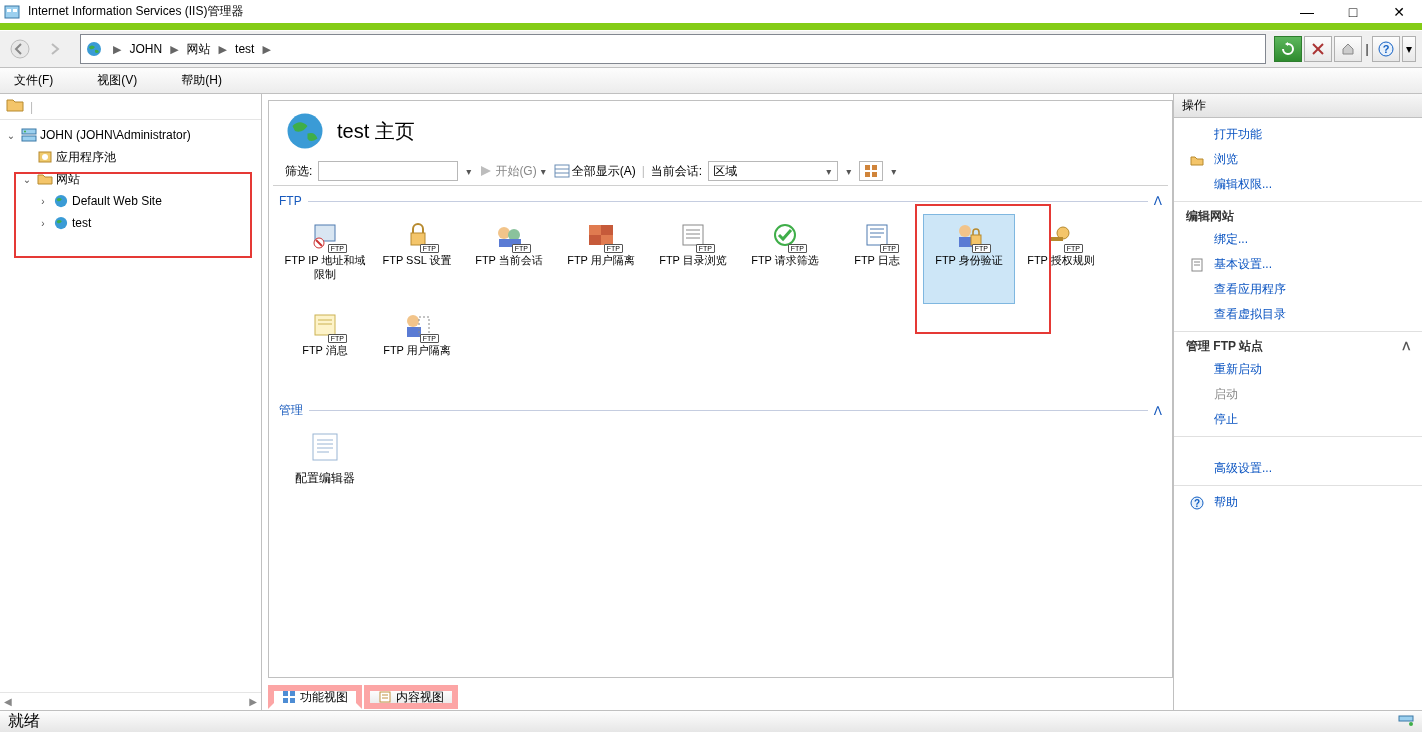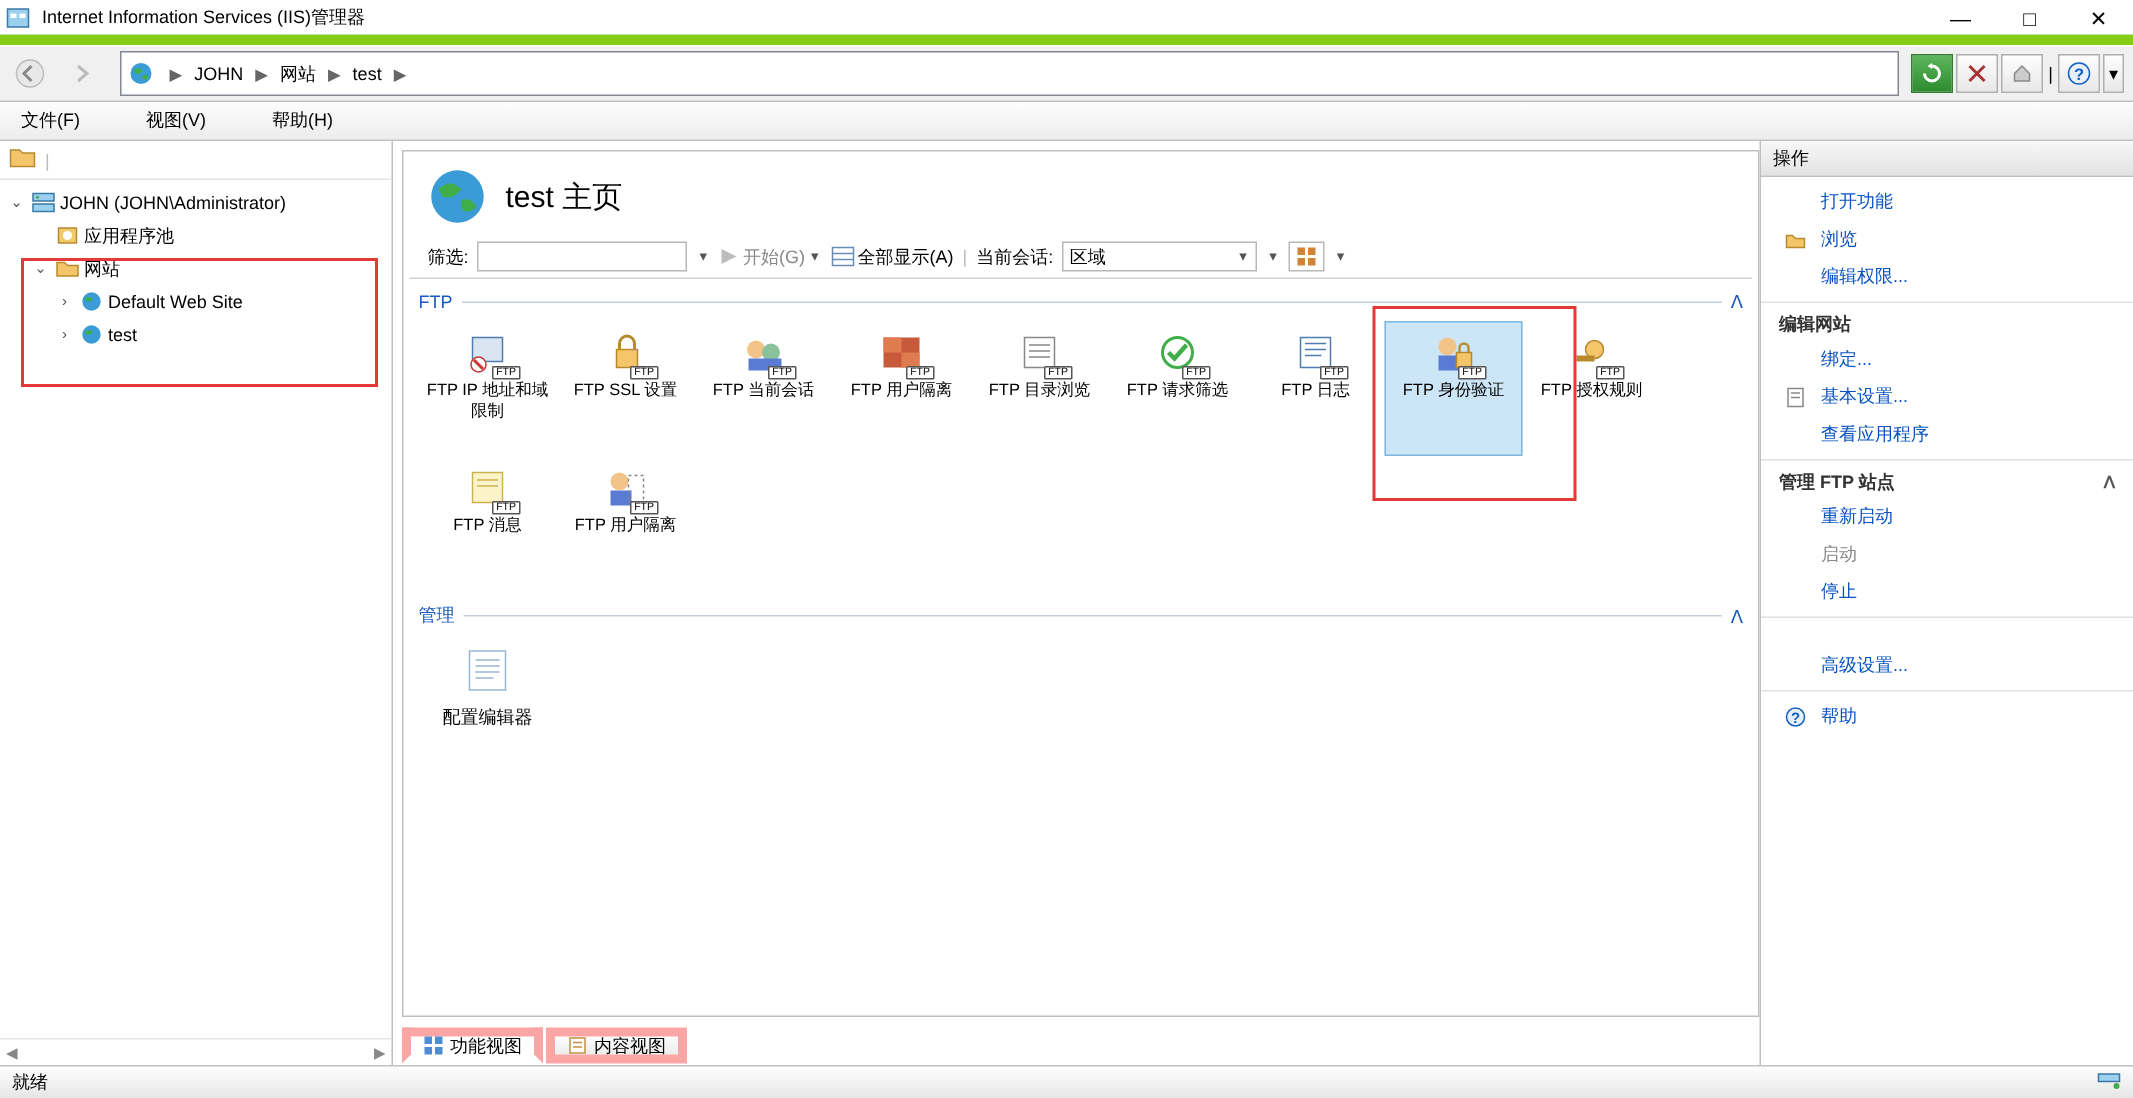--- a/index.html
+++ b/index.html
@@ -85,21 +85,21 @@
 .actions { width: 248px; background: #fff; display: flex; flex-direction: column; }
 .act-head { height: 24px; background: linear-gradient(#f7f7f7,#e3e3e3); border-bottom: 1px solid #c0c0c0; display: flex; align-items: center; padding: 0 8px; justify-content: space-between; }
 .act-list { padding: 4px 0; }
 .act-link { display: flex; align-items: center; gap: 8px; padding: 4px 14px; color: #0953c1; font-size: 12px; cursor: default; }
 .act-link.disabled { color: #888; }
 .act-link .ai { width: 18px; display: flex; justify-content: center; color: #555; }
 .act-sub { padding: 6px 12px 2px 12px; font-weight: bold; font-size: 12px; color: #333; border-top: 1px solid #e0e0e0; margin-top: 4px; display: flex; justify-content: space-between; align-items: center; }
 .act-sub .col { color: #555; font-size: 11px; }
 
 
-.status { height: 22px; background: linear-gradient(#fdfdfd,#e6e6e6); border-top: 1px solid #c0c0c0; display: flex; align-items: center; padding: 0 8px; font-size: 12px; justify-content: space-between; }
+.status { height: 22px; background: linear-gradient(#fdfdfd,#e6e6e6); border-top: 1px solid #c0c0c0; display: flex; align-items: center; padding: 0 8px; font-size: 16px; justify-content: space-between; }
 
 
 .svg-globe circle.sea { fill: #3a9bd6; }
 .svg-globe path.land { fill: #3fae49; }
 </style>
 </head>
 <body>
 
 <div class="titlebar">
   <span class="ticon">
@@ -509,20 +509,24 @@
               <line x1="4" y1="4" x2="10" y2="4" stroke="#888"></line>
               <line x1="4" y1="7" x2="10" y2="7" stroke="#888"></line>
             </svg>
           </span>
         <span>基本设置...</span>
       </div>
       <div class="act-link">
           <span class="ai"></span>
           <span>查看应用程序</span>
         </div>
+      <div class="act-link">
+          <span class="ai"></span>
+          <span>查看虚拟目录</span>
+        </div>
 
       <div class="act-sub">
         <span>管理 FTP 站点</span>
         <span class="col">ᐱ</span>
       </div>
       <div class="act-link">
           <span class="ai"></span>
           <span>重新启动</span>
         </div>
       <div class="act-link disabled">

